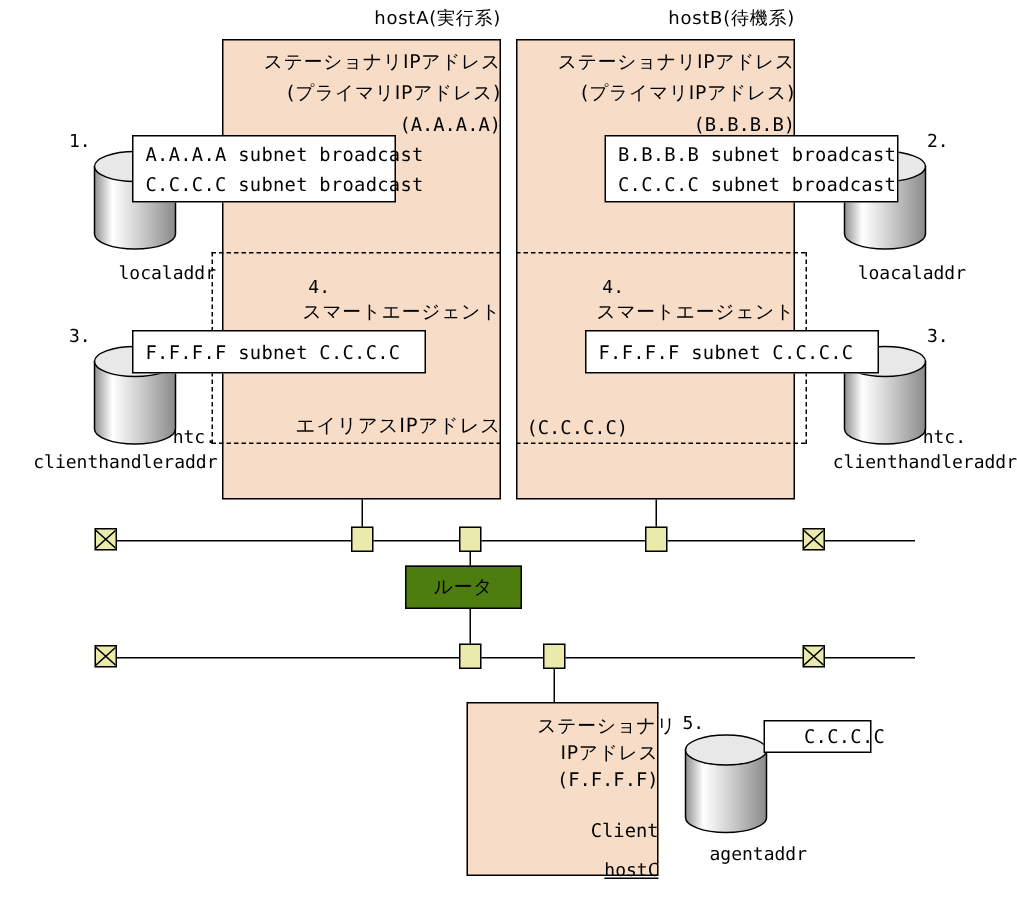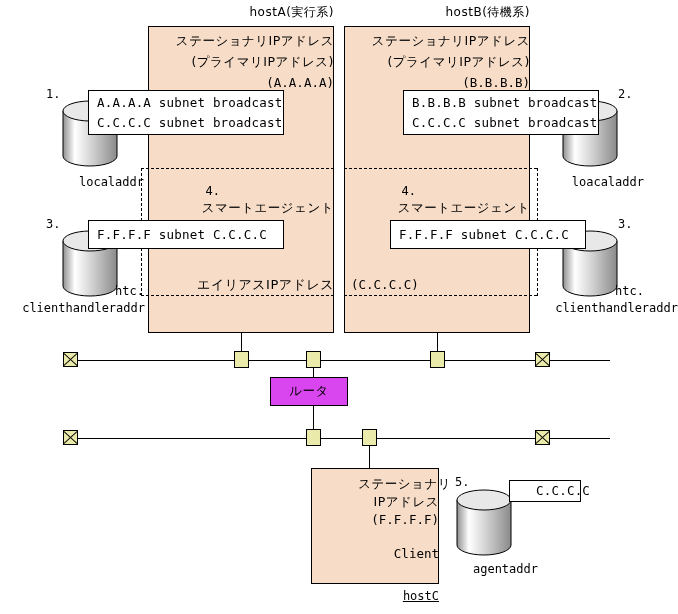--- a/index.html
+++ b/index.html
@@ -110,21 +110,21 @@
   .term::before { transform: rotate(42deg); }
   .term::after  { transform: rotate(-42deg); }
 
   
   .cyl { position: absolute; z-index: 5; }
   .cyl svg { display: block; }
 
   
   .router {
     position: absolute;
-    background: #d946ef;
+    background: #4d7c0f;
     border: 1px solid #000000;
     box-sizing: border-box;
     display: flex;
     align-items: center;
     justify-content: center;
     z-index: 6;
   }
 </style>
 </head>
 <body>
@@ -157,21 +157,21 @@
 <div class="dash-h" style="left:344px; top:168px; width:193px;"></div>
 <div class="dash-h" style="left:344px; top:295px; width:193px;"></div>
 <div class="dash-v" style="left:537px; top:168px; height:128px;"></div>
 
 <div class="txt center" style="left:356px; top:183px; width:60px;">4.</div>
 <div class="txt jp center" style="left:344px; top:199px; width:186px; font-size:12.5px;">スマートエージェント</div>
 
 <div class="txt" style="left:351px; top:276px; font-size:12.5px;">(C.C.C.C)</div>
 
 <div class="txt" style="left:46px; top:86px;">1.</div>
-<div class="callout" style="left:88px; top:90px; width:196px; height:45px;">
+<div class="callout" style="left:88px; top:90px; width:176px; height:45px;">
   <span>A.A.A.A subnet broadcast</span>
   <span>C.C.C.C subnet broadcast</span>
 </div>
 
 <div class="txt" style="left:618px; top:86px;">2.</div>
 <div class="callout" style="left:382px; top:90px; width:196px; height:45px;margin-left:21px;">
   <span>B.B.B.B subnet broadcast</span>
   <span>C.C.C.C subnet broadcast</span>
 </div>
 
@@ -274,21 +274,21 @@
 <div class="node" style="left:362px; top:429px;"></div>
 
 <div class="vline" style="left:369px; top:440px; height:28px;"></div>
 
 <div class="hostbox" style="left:311px; top:468px; width:128px; height:116px;"></div>
 
 <div class="txt jp center" style="left:311px; top:475px; width:128px; font-size:12.5px;margin-left:12px;">ステーショナリ</div>
 <div class="txt jp center" style="left:311px; top:493px; width:128px; font-size:12.5px;">IPアドレス</div>
 <div class="txt center" style="left:311px; top:511px; width:128px; font-size:12.5px;">(F.F.F.F)</div>
 <div class="txt center" style="left:311px; top:545px; width:128px; font-size:12.5px;">Client</div>
-<div class="txt center" style="left:311px; top:588px; width:128px;text-decoration:underline;">hostC</div>
+<div class="txt center" style="left:311px; top:572px; width:128px;text-decoration:underline;">hostC</div>
 
 <div class="txt" style="left:455px; top:474px;">5.</div>
 <div class="callout" style="left:509px; top:480px; width:72px; height:22px; padding-left:26px;">
   <span>C.C.C.C</span>
 </div>
 
 <div class="cyl" style="left:456px; top:489px;">
   <svg width="56" height="68" viewBox="0 0 56 68">
     <defs>
       <linearGradient id="cg5" x1="0" y1="0" x2="1" y2="0">

